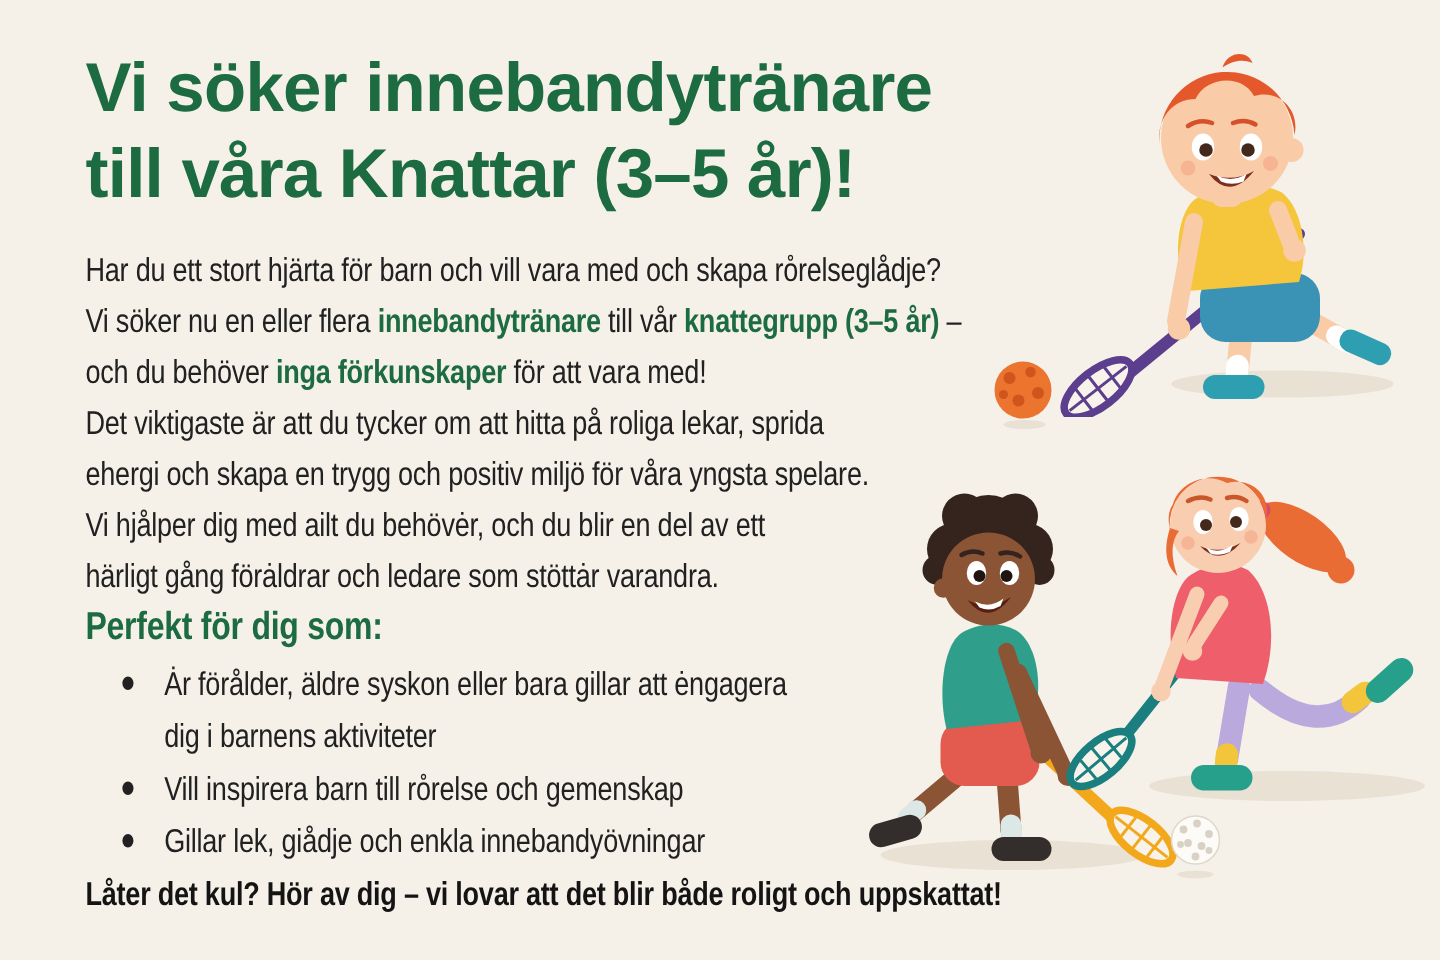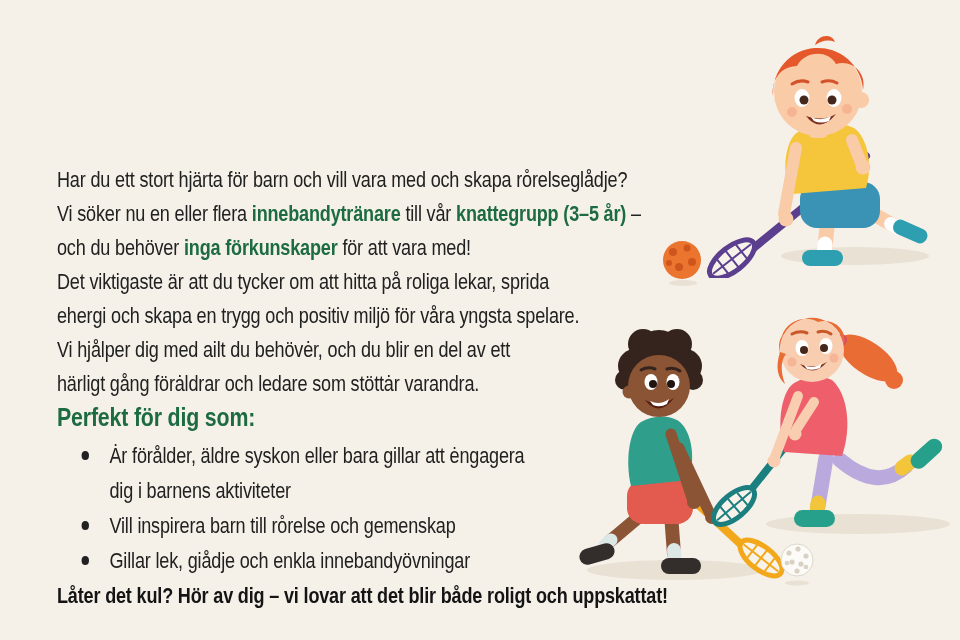--- a/index.html
+++ b/index.html
@@ -41,20 +41,22 @@
   #ill-boy2{left:575px;top:322px;}
   #ill-girl{left:700px;top:280px;}
   #ill-ball-white{left:776px;top:541px;}
 </style>
 </head>
 <body>
 
 <div class="poster">
 
   <h1 class="title" style="margin:0">
+    <span class="tline">Vi söker innebandytränare</span>
+    <span class="tline">till våra Knattar (3–5 år)!</span>
   </h1>
 
   <div class="copy">
 
     <p class="block para intro" style="margin:0">
       <span class="pline">Har du ett stort hjärta för barn och vill vara med och skapa ro̊relseglådje?</span>
       <span class="pline"><span>Vi söker nu en eller flera </span><span class="gb">innebandytränare</span><span> till vår </span><span class="gb">knattegrupp (3–5 år)</span><span> –</span></span>
       <span class="pline"><span>och du behöver </span><span class="gb">inga förkunskaper</span><span> för att vara med!</span></span>
     </p>
 

